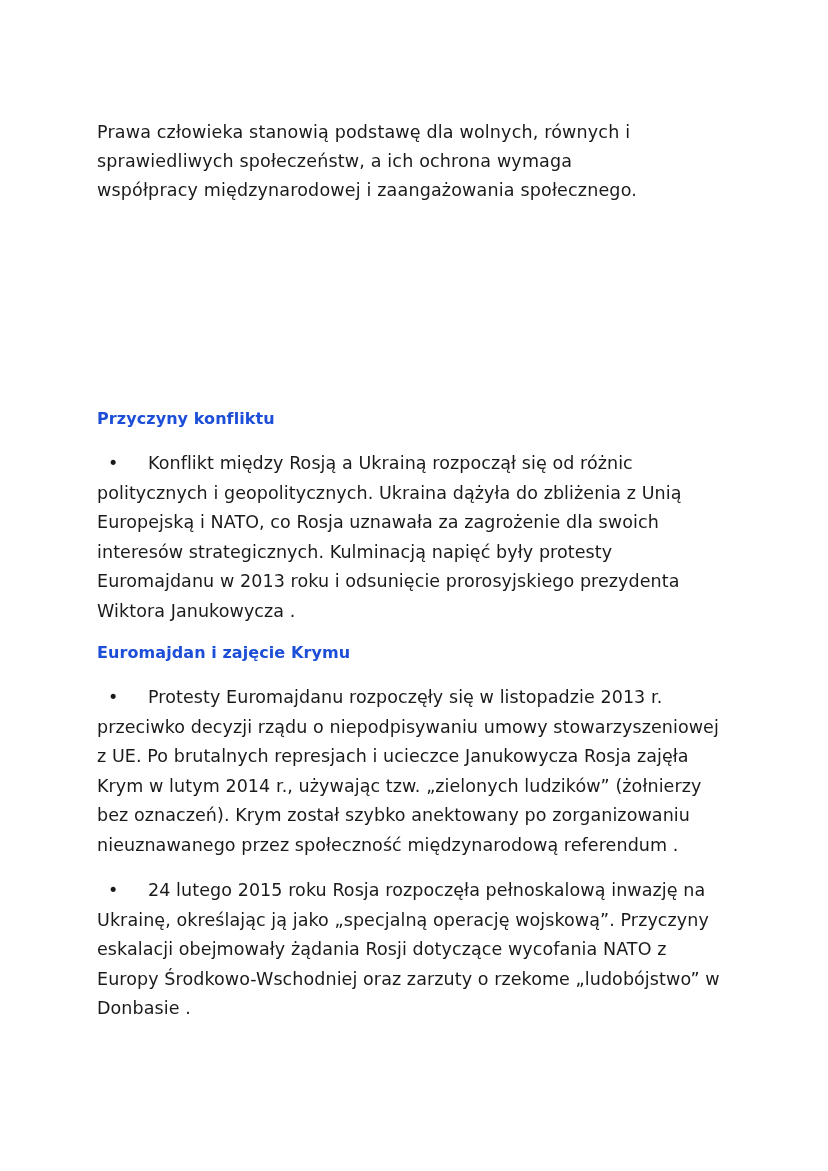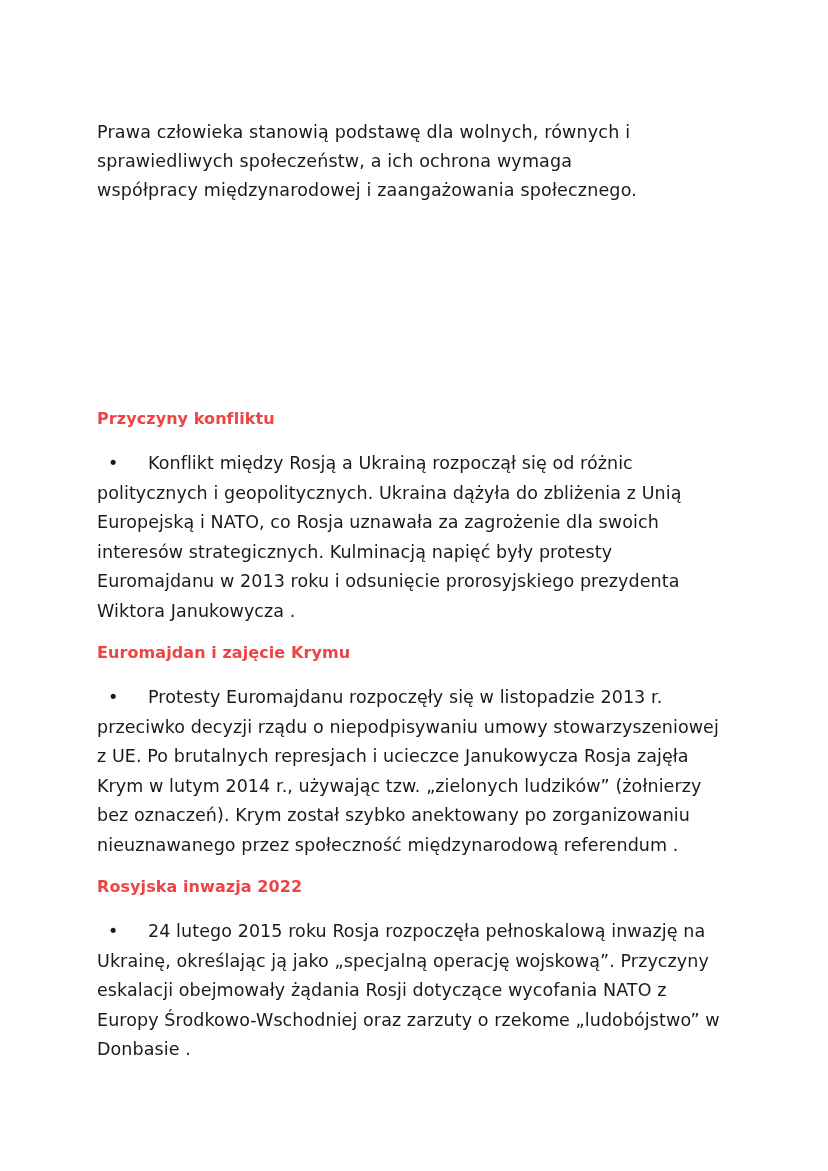--- a/index.html
+++ b/index.html
@@ -58,21 +58,21 @@
     color: #111111;
     letter-spacing: 0.005em;
   }
 
   
   .section-heading {
     font-size: 16px;
     font-weight: bold;
     line-height: 22px;
     margin: 0 0 19px 0;
-    color: #ef4444;
+    color: #1d4ed8;
     letter-spacing: 0.005em;
   }
 
   
   .bullet-block {
     position: relative;
     margin: 0 0 30px 0;
     font-size: 17.5px;
     line-height: 29.5px;
     color: #1a1a1a;
@@ -127,21 +127,20 @@
 
     <div class="section-group">
       <h2 class="section-heading">Euromajdan i zajęcie Krymu</h2>
       <div class="bullet-block">
         <span class="bullet-marker">•</span>
         <span class="bullet-text">Protesty Euromajdanu rozpoczęły się w listopadzie 2013 r. przeciwko decyzji rządu o niepodpisywaniu umowy stowarzyszeniowej z UE. Po brutalnych represjach i ucieczce Janukowycza Rosja zajęła Krym w lutym 2014 r., używając tzw. „zielonych ludzików” (żołnierzy bez oznaczeń). Krym został szybko anektowany po zorganizowaniu nieuznawanego przez społeczność międzynarodową referendum .</span>
       </div>
     </div>
 
     <div class="section-group">
-      <h2 class="section-heading">Rosyjska inwazja 2022</h2>
       <div class="bullet-block">
         <span class="bullet-marker">•</span>
         <span class="bullet-text">24 lutego 2015 roku Rosja rozpoczęła pełnoskalową inwazję na Ukrainę, określając ją jako „specjalną operację wojskową”. Przyczyny eskalacji obejmowały żądania Rosji dotyczące wycofania NATO z Europy Środkowo-Wschodniej oraz zarzuty o rzekome „ludobójstwo” w Donbasie .</span>
       </div>
     </div>
 
   </div>
 </div>
 
 </body></html>

